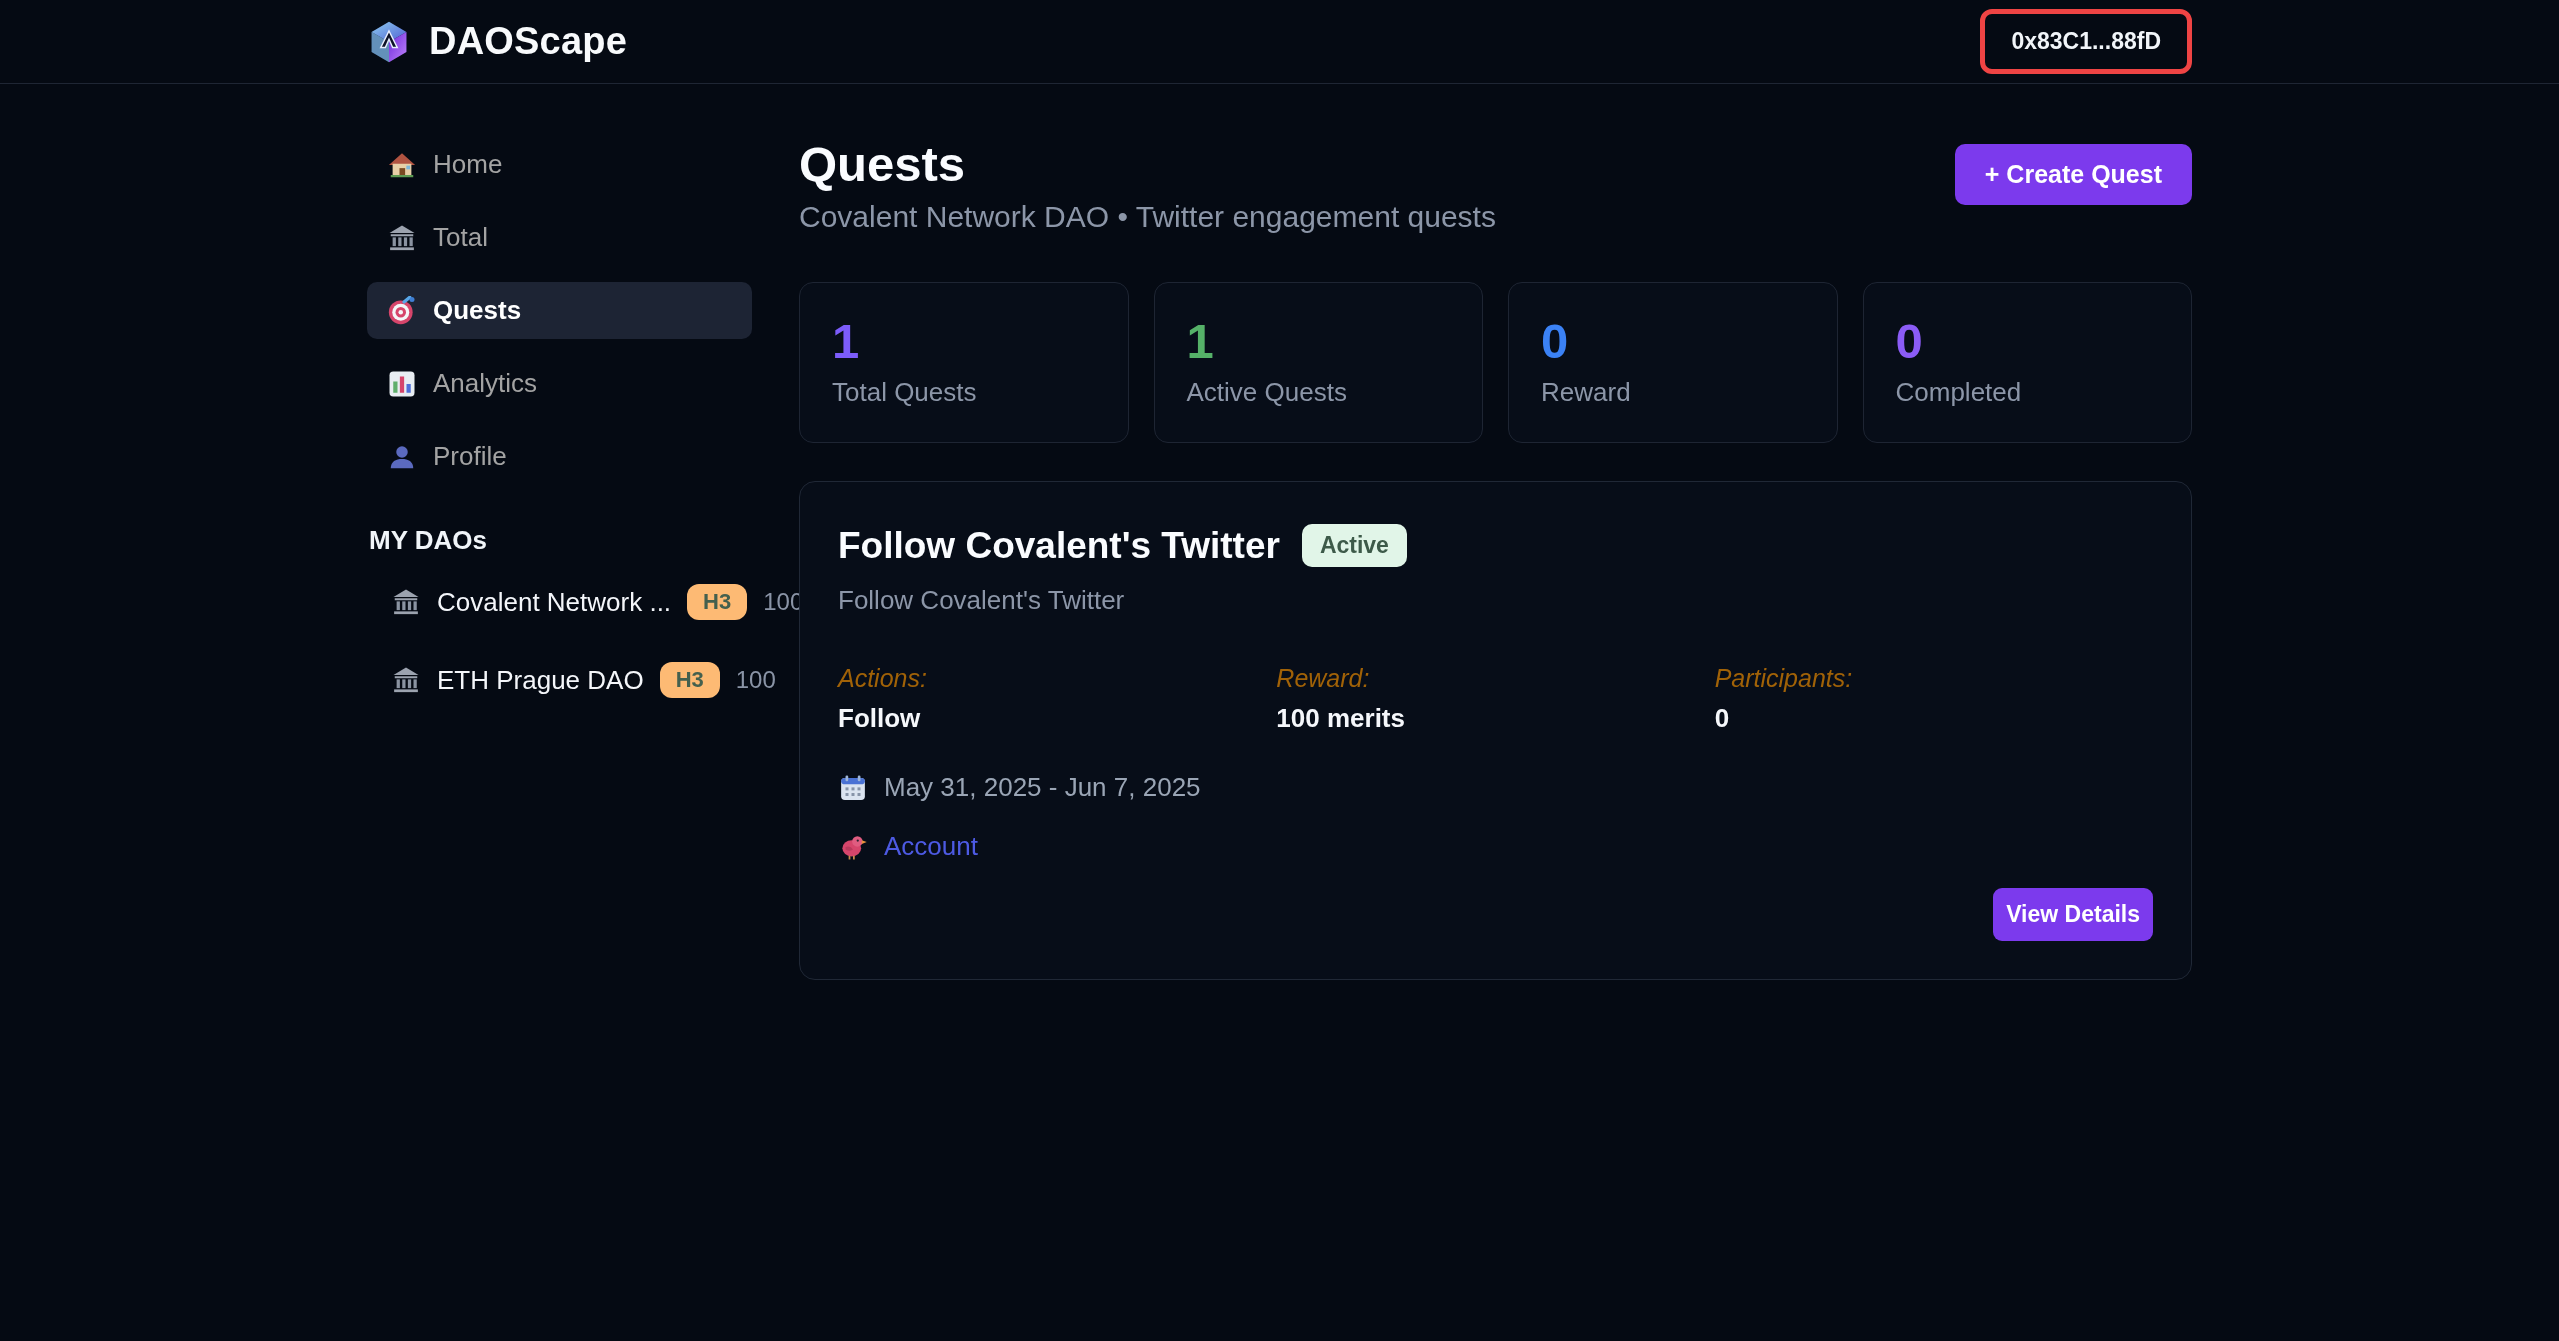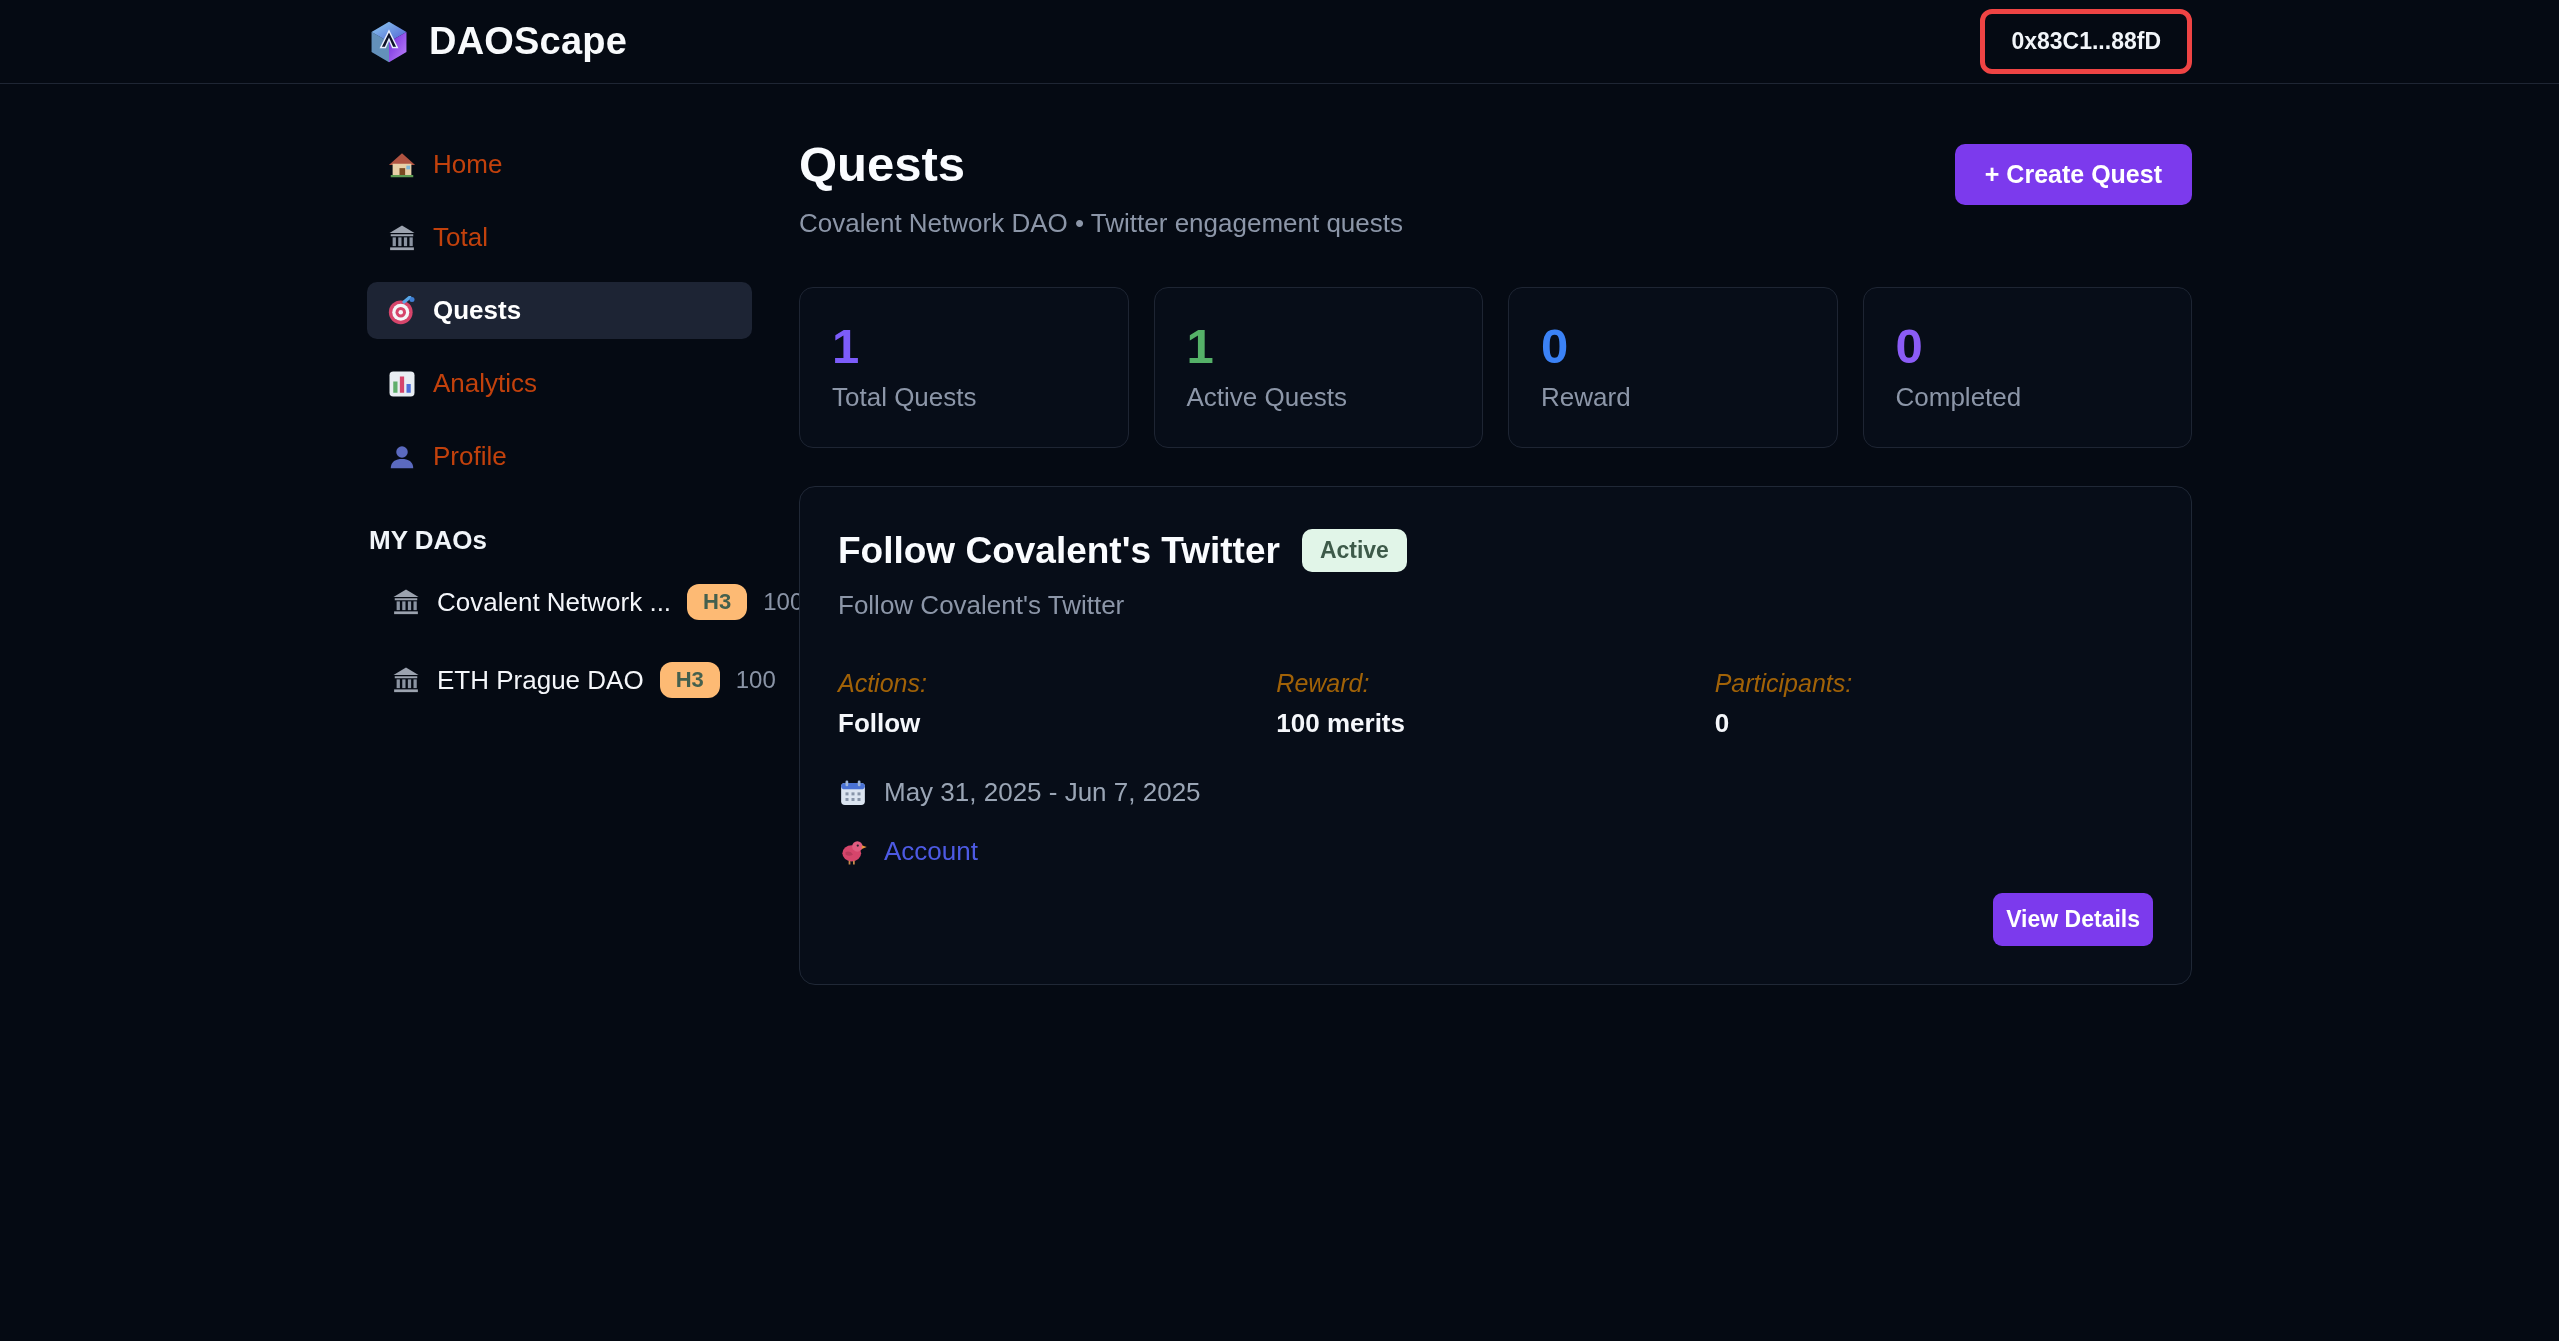--- a/index.html
+++ b/index.html
@@ -26,40 +26,40 @@
 
   
   .layout { display:flex; gap:47px; padding-top:52px; }
   .sidebar { width:385px; flex-shrink:0; }
   .main { flex:1; min-width:0; }
 
   
   .nav-item {
     display:flex; align-items:center; gap:16px;
     padding:13px 20px; border-radius:10px; margin-bottom:16px;
-    font-size:26px; color:#c2410c; cursor:pointer;
+    font-size:26px; color:#a3a3a3; cursor:pointer;
   }
   .nav-item.active { background:#1d2434; color:#ffffff; font-weight:bold; }
   .nav-icon { width:30px; height:30px; flex-shrink:0; }
   .my-daos-label { margin:40px 0 10px 2px; font-size:26px; font-weight:bold; color:#f1f5f9; }
   .dao-row {
     display:flex; align-items:center; gap:16px;
     padding:14px 0 14px 24px; margin-top:14px; font-size:26px; color:#f4f6fa; cursor:pointer;
   }
   .dao-name { white-space:nowrap; }
   .dao-badge {
     background:#fdba74; color:#44604e; font-size:22px; font-weight:bold;
     padding:5px 16px; border-radius:12px; margin-left:auto;
   }
   .dao-score { color:#8a94a6; font-size:24px; margin-right:6px; }
 
   
   .main-header { display:flex; justify-content:space-between; align-items:flex-start; }
   .page-title { font-size:49px; font-weight:bold; color:#fafcff; }
-  .page-subtitle { font-size:26px; color:#8c96a8; margin-top:16px; }
+  .page-subtitle { font-size:30px; color:#8c96a8; margin-top:8px; }
   .create-btn {
     background:#7c3aed; border:none; border-radius:10px; color:#ffffff;
     font-size:25px; font-weight:bold; padding:16px 30px; margin-top:8px;
     font-family:inherit; cursor:pointer;
   }
 
   
   .stats-row { display:flex; gap:25px; margin-top:48px; }
   .stat-card {
     flex:1; background:#070d18; border:1px solid #1e2533; border-radius:14px;

